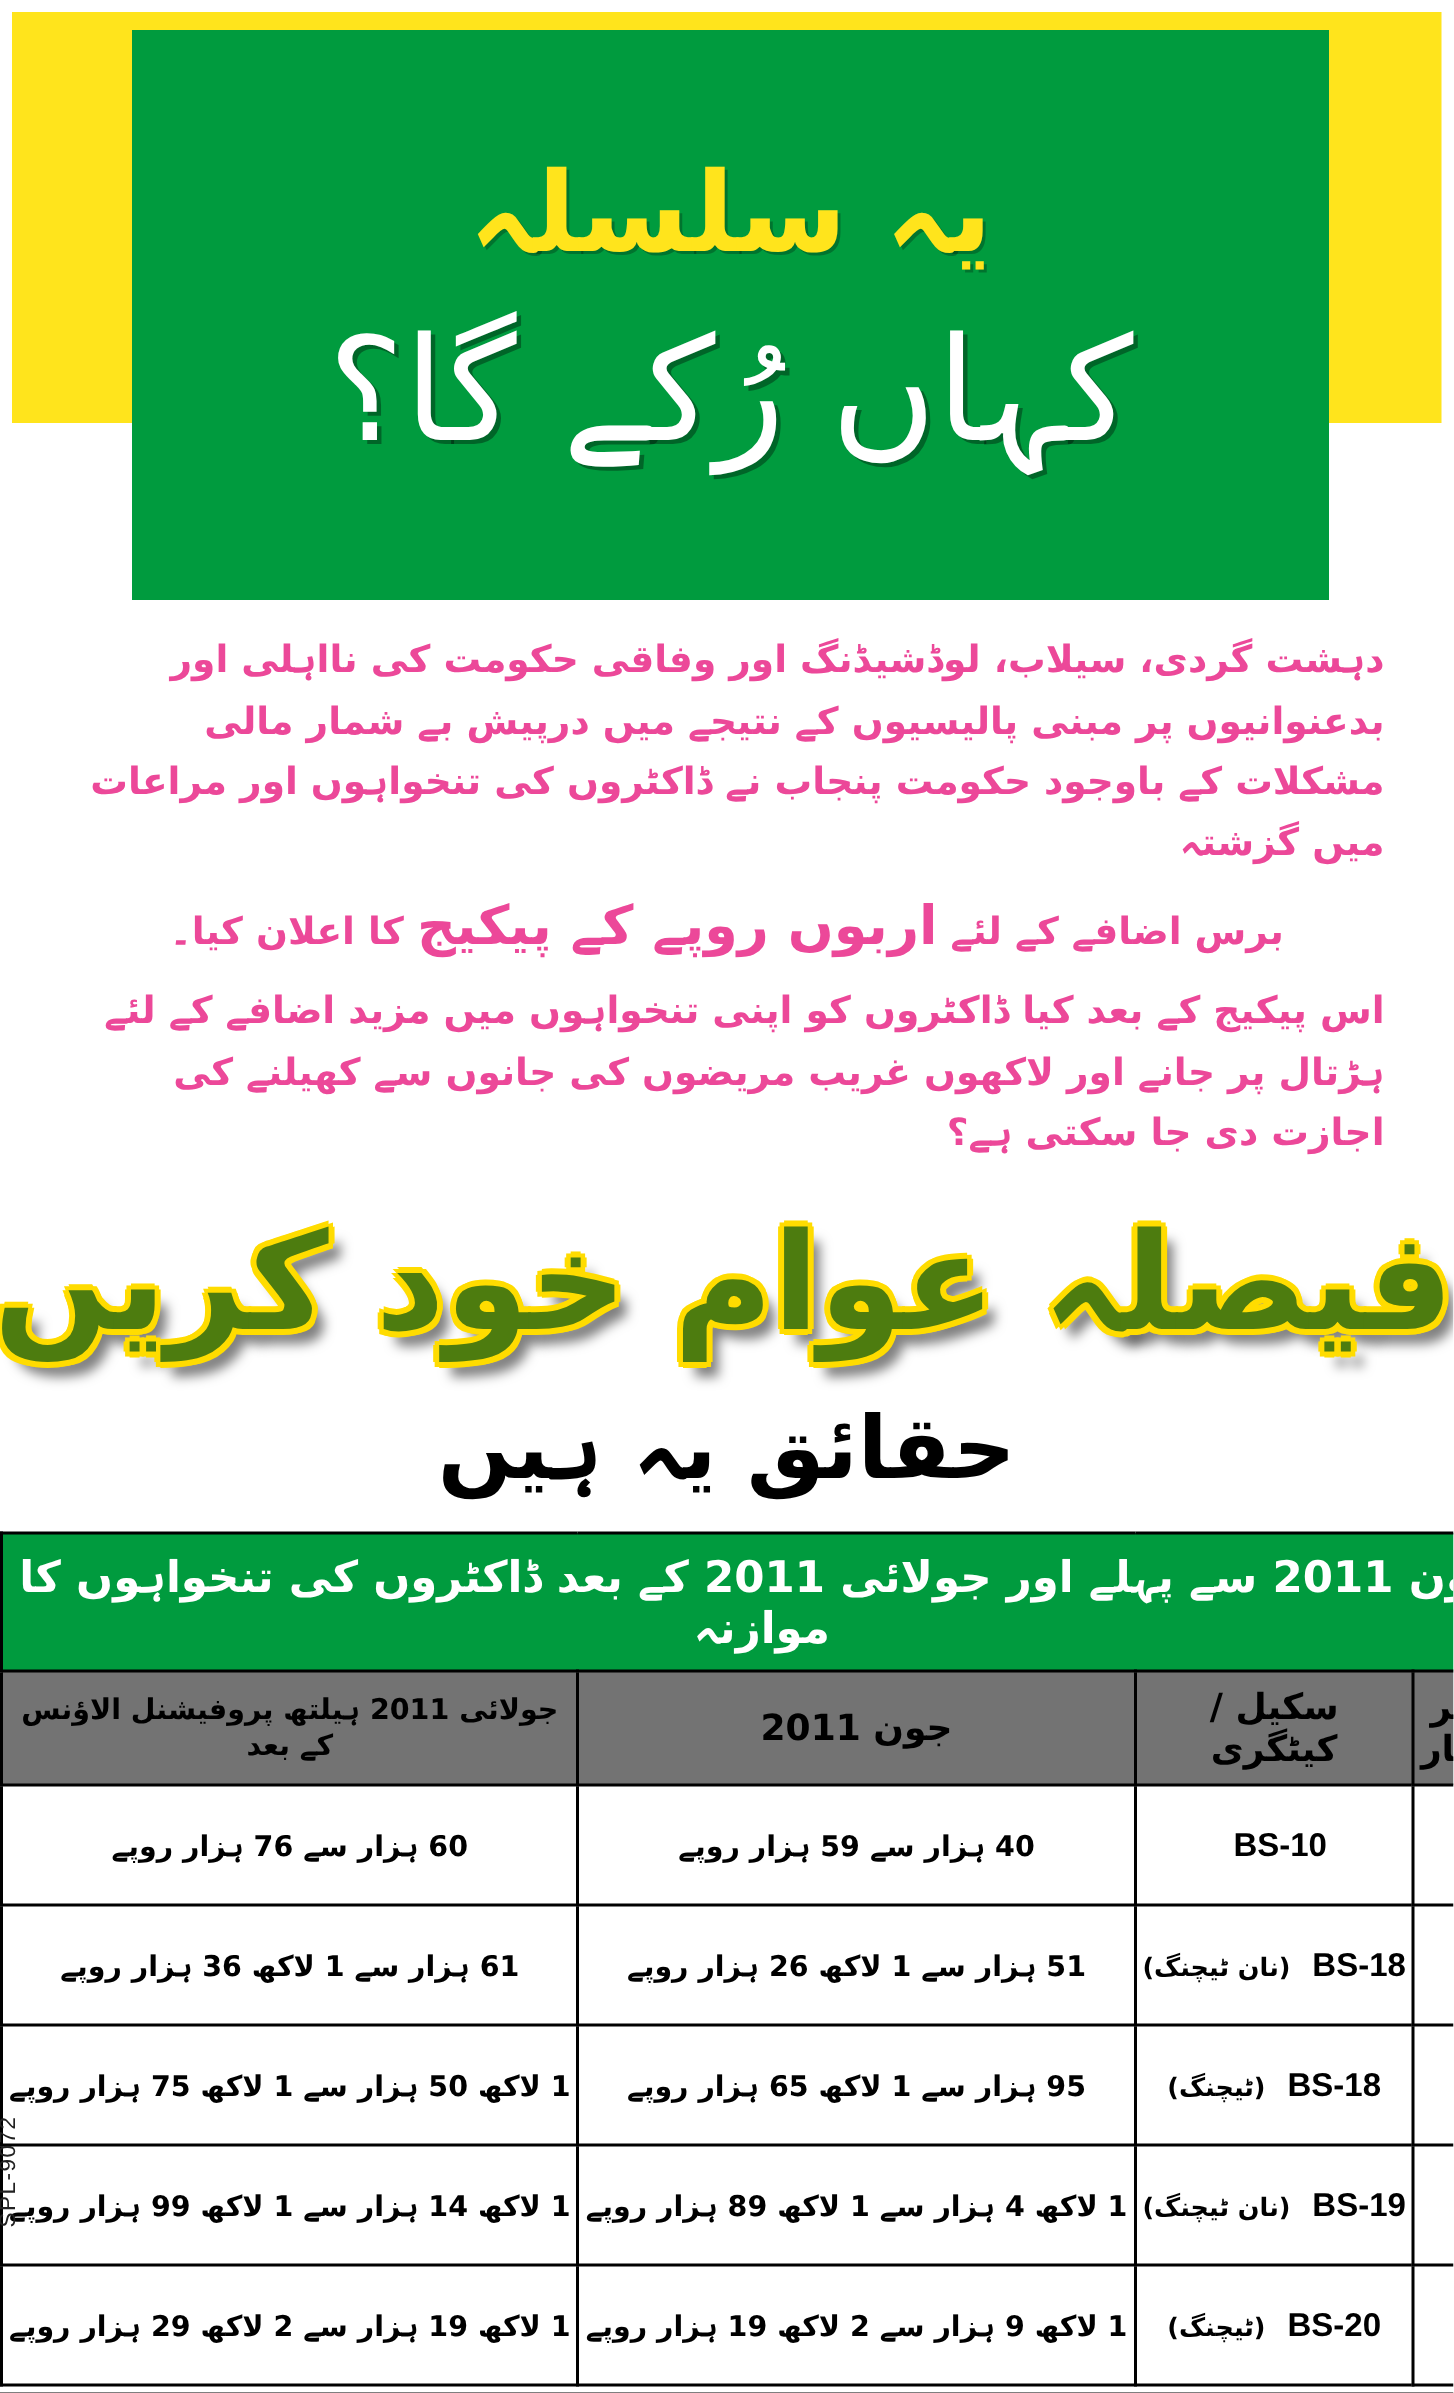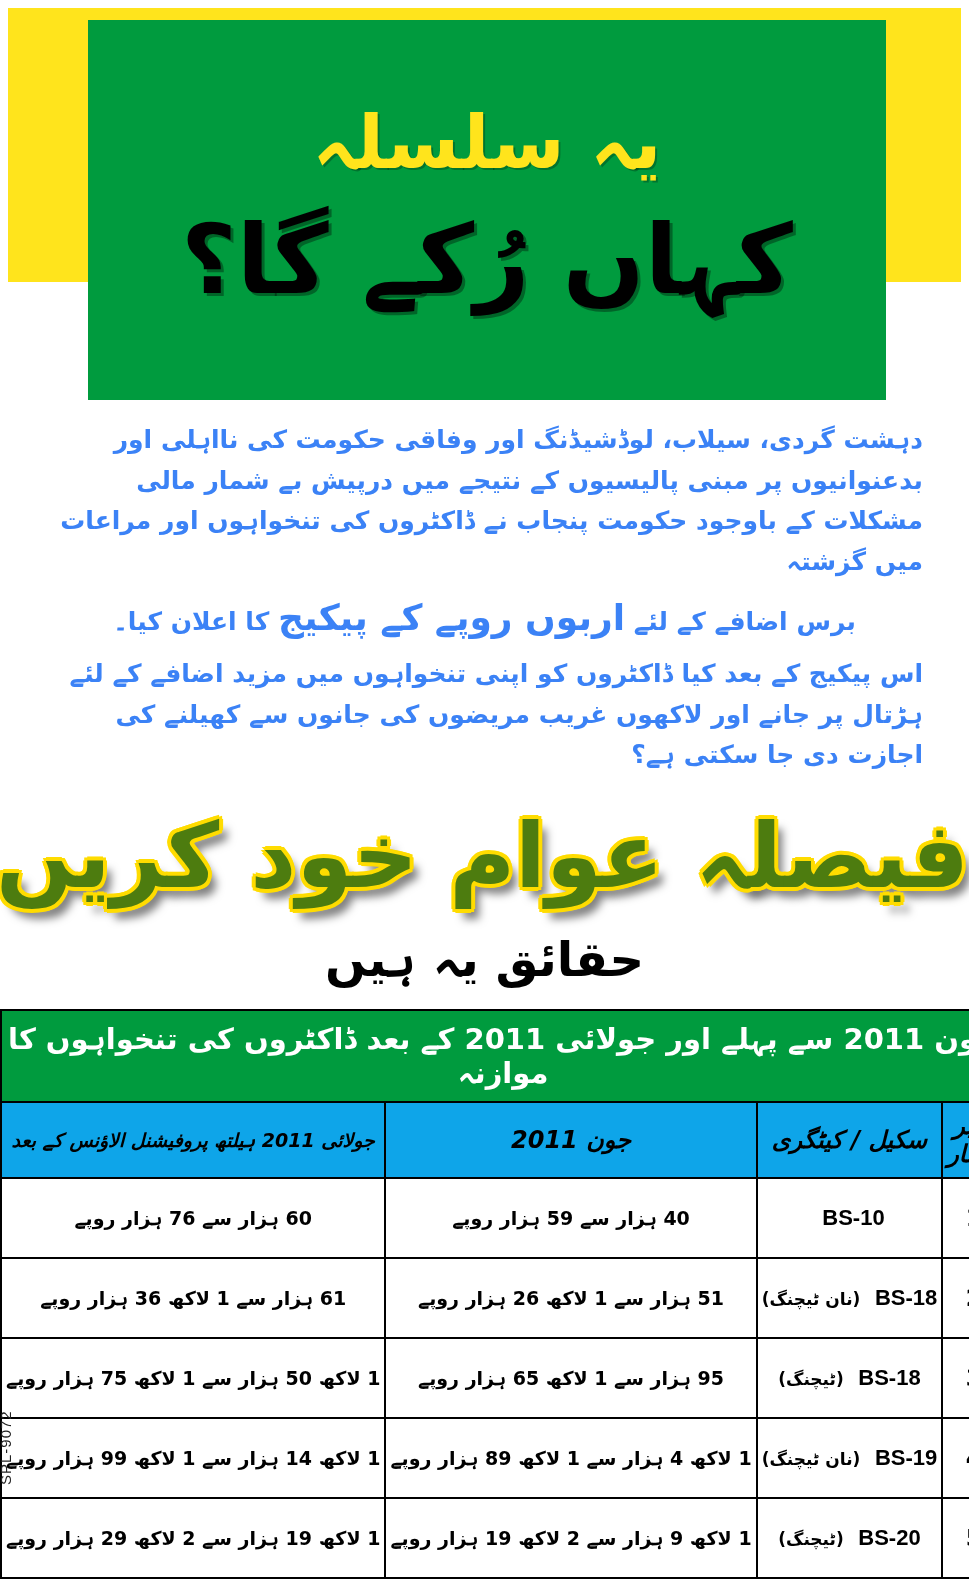--- a/index.html
+++ b/index.html
@@ -5,41 +5,41 @@
   html,body{margin:0;padding:0;}
   body{background:#ffffff;font-family:"DejaVu Sans",sans-serif;}
   .page{position:relative;width:969px;height:1595px;background:#fff;overflow:hidden;border-bottom:4px solid #000;}
 
   
   .banner-area{position:relative;height:410px;}
   .yellow-band{position:absolute;top:8px;left:8px;right:8px;height:274px;background:#FFE41C;}
   .green-box{position:absolute;top:20px;left:88px;width:798px;height:380px;background:#009B3E;
              display:flex;flex-direction:column;align-items:center;justify-content:center;gap:14px;}
   .banner-line1{color:#FFE41C;font-size:74px;font-weight:bold;line-height:1.15;text-shadow:2px 2px 0 rgba(0,0,0,.25);}
-  .banner-line2{color:#000000;font-size:96px;font-weight:bold;line-height:1.25;text-shadow:3px 3px 0 rgba(0,0,0,.35);}
+  .banner-line2{color:#ffffff;font-size:96px;font-weight:normal;line-height:1.25;text-shadow:3px 3px 0 rgba(0,0,0,.35);}
 
   
-  .intro{margin:10px 46px 0;direction:rtl;color:#3b82f6;font-weight:bold;}
+  .intro{margin:10px 46px 0;direction:rtl;color:#ec4899;font-weight:bold;}
   .intro .p-body{font-size:25px;line-height:1.62;text-align:right;margin:0;}
   .intro .p-tail{font-size:25px;line-height:1.9;text-align:center;margin:2px 0;}
   .intro .highlight{font-size:36px;}
 
   
   .headline{margin-top:10px;text-align:center;direction:rtl;font-size:90px;font-weight:bold;line-height:1.55;
             color:#4d7c0f;white-space:nowrap;
             text-shadow:-3px -3px 0 #FFDC00,3px -3px 0 #FFDC00,-3px 3px 0 #FFDC00,3px 3px 0 #FFDC00,
                         -4px 0 0 #FFDC00,4px 0 0 #FFDC00,0 -4px 0 #FFDC00,0 4px 0 #FFDC00,
                         8px 10px 8px rgba(0,0,0,.5);}
-  .subheadline{margin-top:6px;text-align:center;direction:rtl;font-size:48px;font-weight:bold;color:#000;}
+  .subheadline{margin-top:6px;text-align:center;direction:rtl;font-size:58px;font-weight:bold;color:#000;}
 
   
   .salary-table{width:930px;margin:22px auto 0;border-collapse:collapse;direction:rtl;}
   .salary-table th,.salary-table td{border:2px solid #000;text-align:center;vertical-align:middle;}
   .table-title{background:#009B3E;color:#fff;font-size:29px;font-weight:bold;padding:11px 6px;}
-  .col-head th{font-size:24px;font-weight:bold;padding:9px 4px;background:#0ea5e9;font-style:italic;}
+  .col-head th{font-size:24px;font-weight:bold;padding:9px 4px;background:#737373;}
   .col-head th.july{font-size:19px;line-height:1.3;}
   .salary-table td{font-size:19px;font-weight:bold;padding:26px 4px;white-space:nowrap;}
   td.num{font-size:23px;}
   td.scale .bs{font-size:22px;margin-left:8px;font-family:"Liberation Sans","DejaVu Sans",sans-serif;}
   td.scale .note{font-size:17px;}
 
   
   .expense{margin-top:22px;text-align:center;direction:rtl;font-size:37px;font-weight:bold;color:#C00D0D;}
 
   

